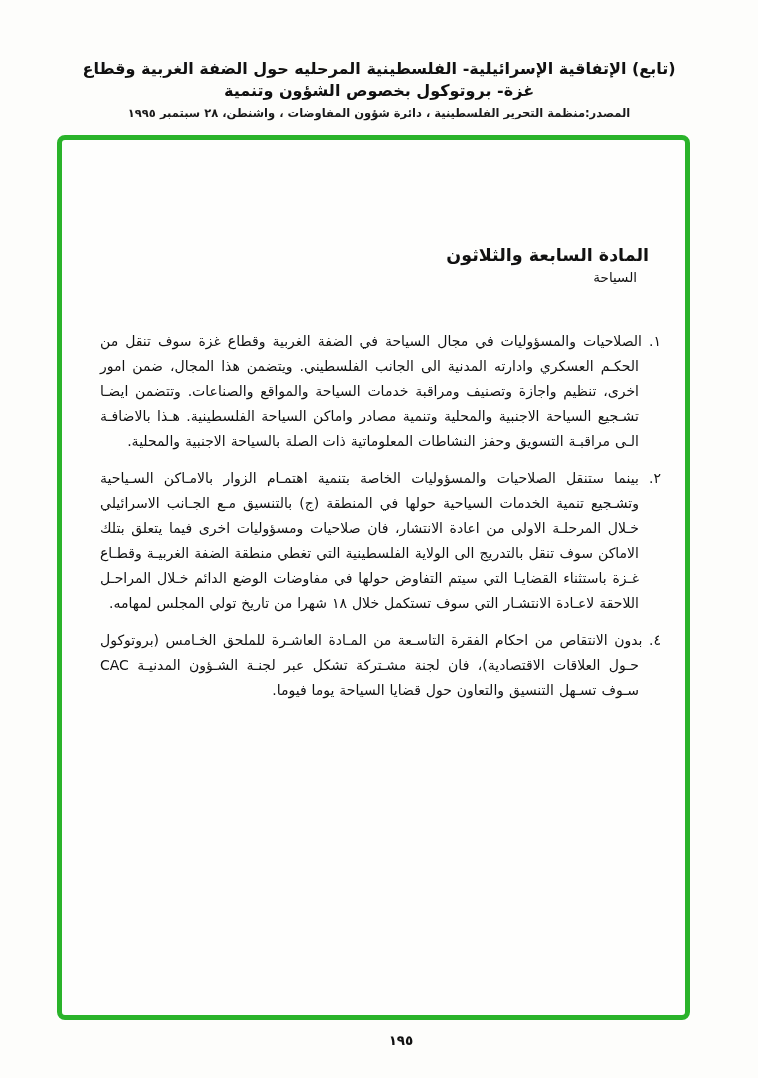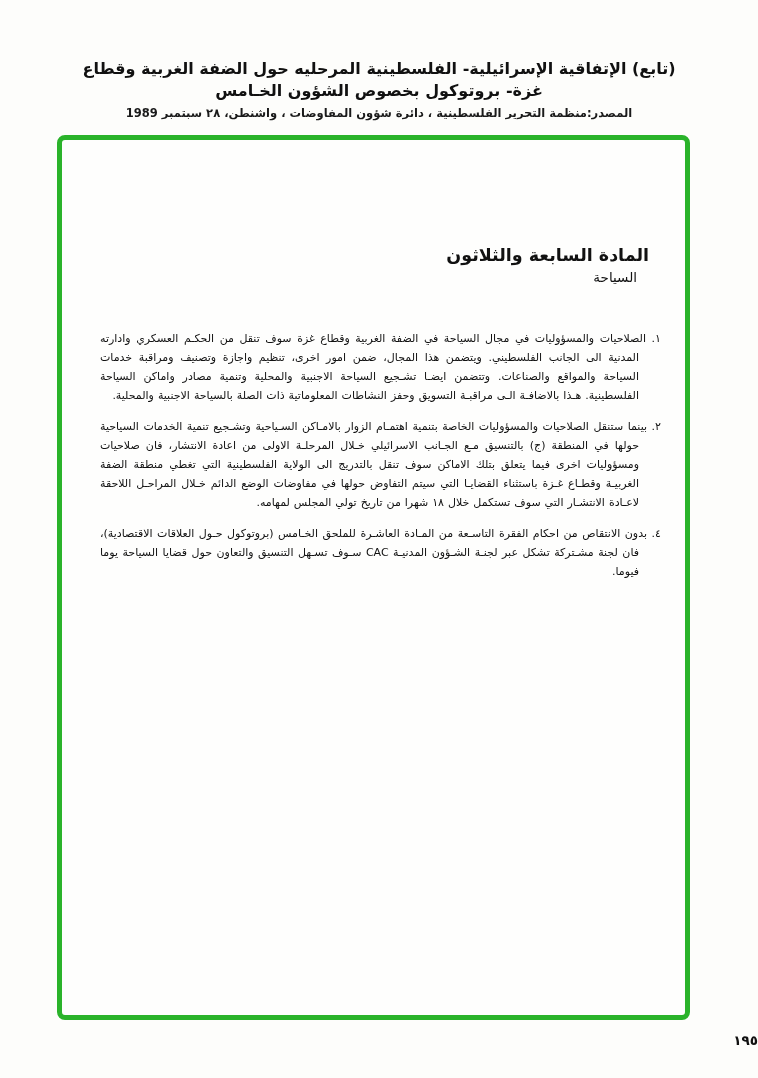--- a/index.html
+++ b/index.html
@@ -50,49 +50,50 @@
     margin-right: 12px;
     line-height: 1.3;
   }
   .article-subtitle {
     font-size: 13.5px;
     margin-right: 24px;
     margin-top: 2px;
   }
   .article-body { margin-top: 44px; }
   .para {
-    font-size: 11px;
-    line-height: 19px;
+    font-size: 14px;
+    line-height: 25px;
     text-align: justify;
     padding-right: 22px;
     text-indent: -22px;
     margin-bottom: 12px;
     word-spacing: 0.5px;
   }
   .para .num { white-space: nowrap; }
   
   .page-number {
     position: absolute;
     left: 0;
     right: 0;
     bottom: 30px;
+    text-align: center;
     font-size: 13.5px;
     font-weight: bold;
     letter-spacing: 2px;
     padding-left: 44px;
   }
 </style>
 </head>
 <body>
 
 <div class="page">
 
   <div class="doc-header">
-    <div class="doc-title">(تابع) الإتفاقية الإسرائيلية- الفلسطينية المرحليه حول الضفة الغربية وقطاع غزة- بروتوكول بخصوص الشؤون الخـامس</div>
-    <div class="doc-source">المصدر:منظمة التحرير الفلسطينية ، دائرة شؤون المفاوضات ، واشنطن، ٢٨ سبتمبر 1989</div>
+    <div class="doc-title">(تابع) الإتفاقية الإسرائيلية- الفلسطينية المرحليه حول الضفة الغربية وقطاع غزة- بروتوكول بخصوص الشؤون وتنمية</div>
+    <div class="doc-source">المصدر:منظمة التحرير الفلسطينية ، دائرة شؤون المفاوضات ، واشنطن، ٢٨ سبتمبر ١٩٩٥</div>
   </div>
 
   <div class="frame" style="border-color: rgb(42, 179, 42);">
 
     <div class="article-title">المادة السابعة والثلاثون</div>
 
     <div class="article-subtitle">السياحة</div>
 
     <div class="article-body">
 

